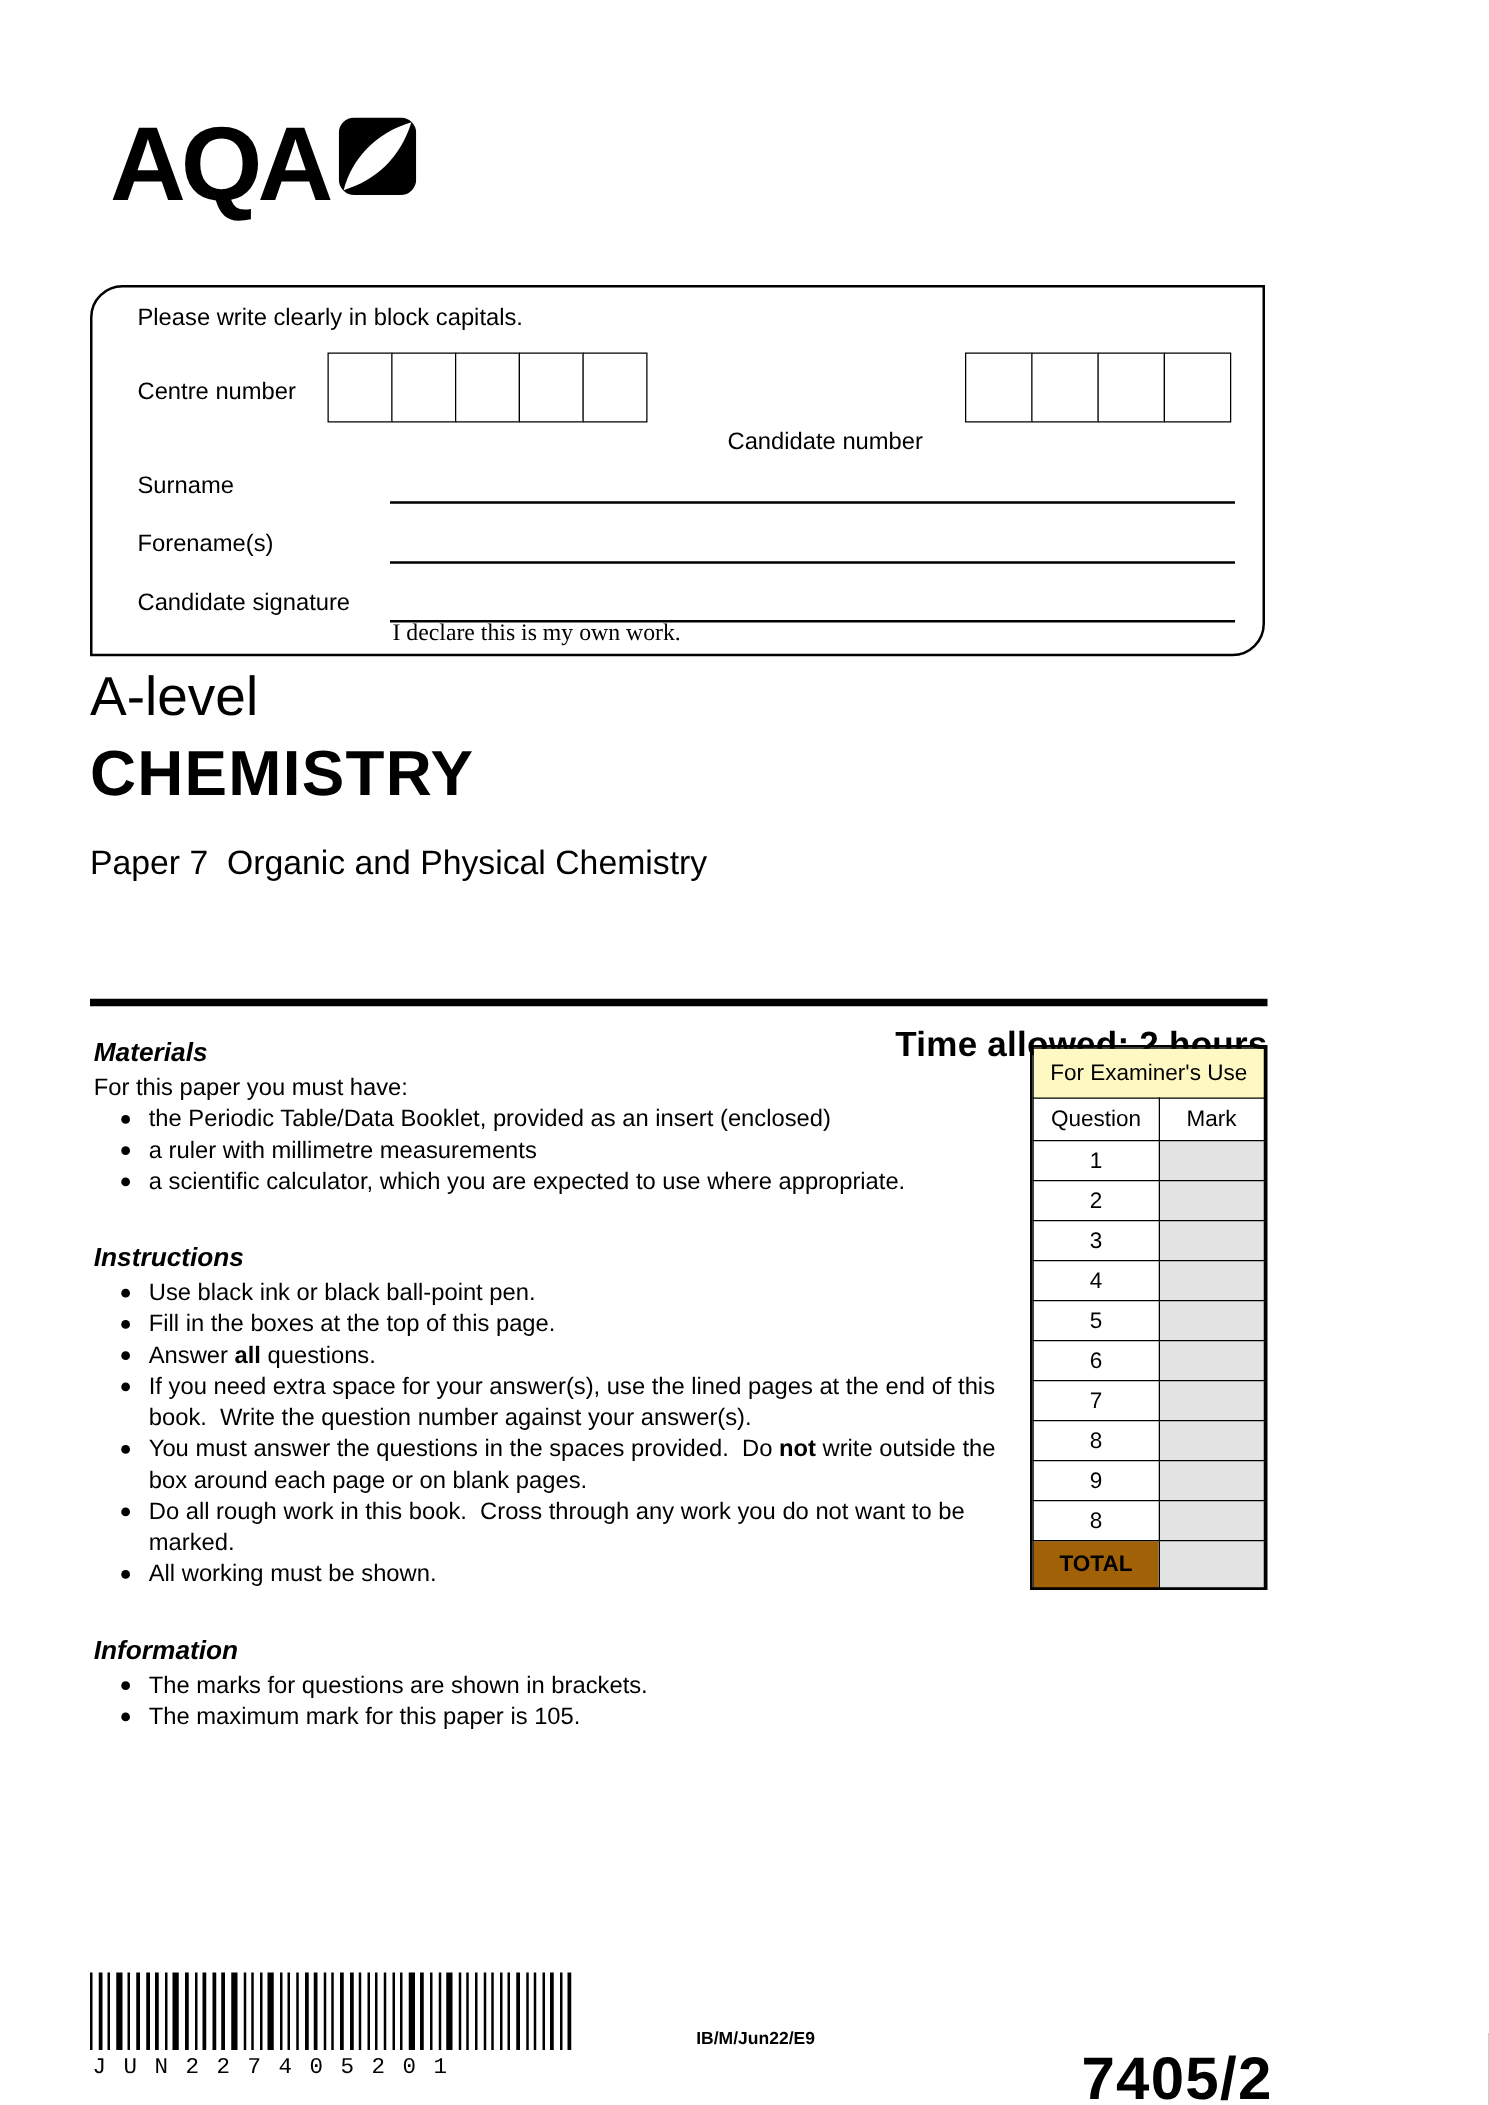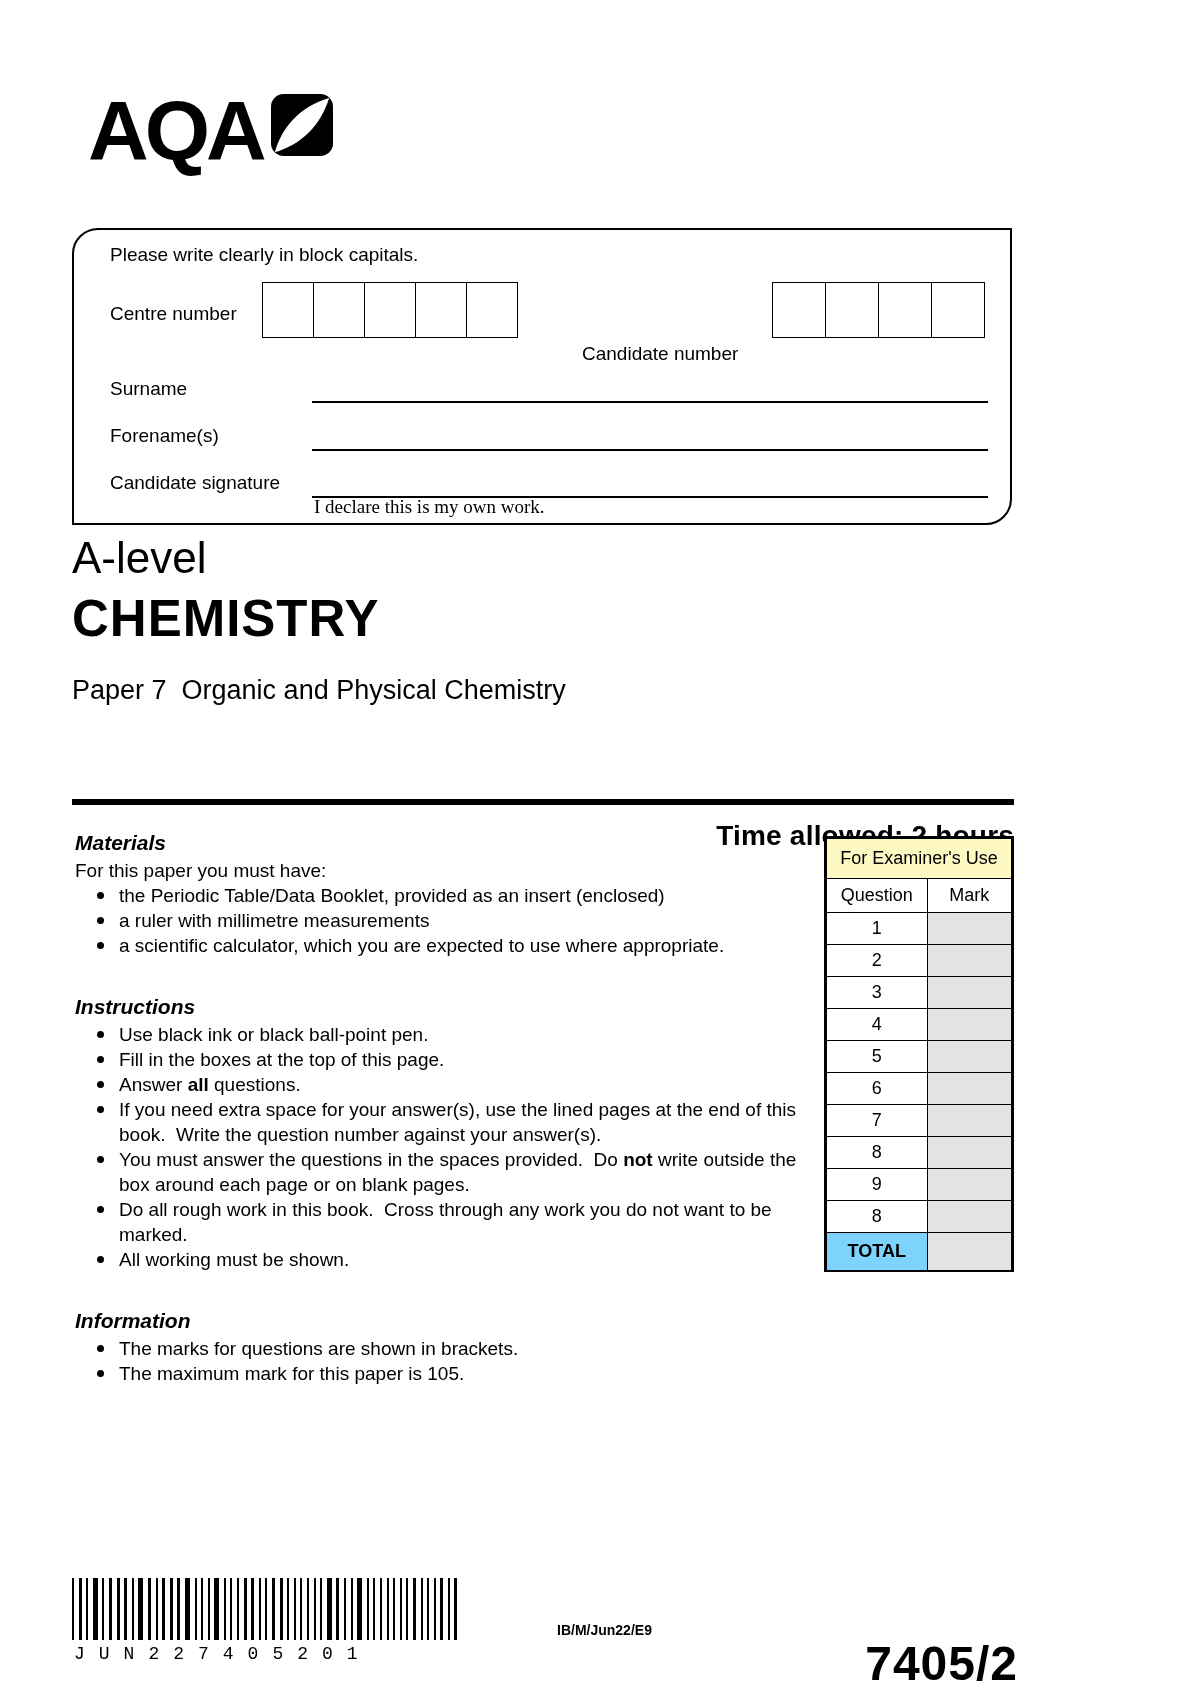--- a/index.html
+++ b/index.html
@@ -55,21 +55,21 @@
   
   .exam-table {
     position:absolute; left:826px; top:838px; width:186px;
     border-collapse:collapse; font-size:18px;
   }
   .exam-table th, .exam-table td { border:1px solid #000; text-align:center; padding:0; }
   .exam-table .tbl-title td { background:#fef9c3; height:40px; font-weight:normal; }
   .exam-table .tbl-head td { height:34px; background:#fff; }
   .exam-table td.q { width:100px; background:#fff; height:32px; }
   .exam-table td.m { width:84px; background:#e3e3e3; }
-  .exam-table .total td { height:38px; background:#7dd3fc; font-weight:bold; }
+  .exam-table .total td { height:38px; background:#a16207; font-weight:bold; }
   .exam-table .total td.m { background:#e3e3e3; font-weight:normal; }
   .exam-table-outline { position:absolute; left:824px; top:836px; width:190px; height:436px; border:2px solid #000; pointer-events:none; }
 
   
   .barcode { position:absolute; left:72px; top:1578px; width:386px; height:62px;
     display:flex; justify-content:space-between; align-items:stretch; }
   .barcode .bar { background:#000; height:100%; }
   .barcode-text {
     position:absolute; left:74px; top:1644px; width:386px;
     font-family:"Liberation Mono", monospace; font-size:18px;

